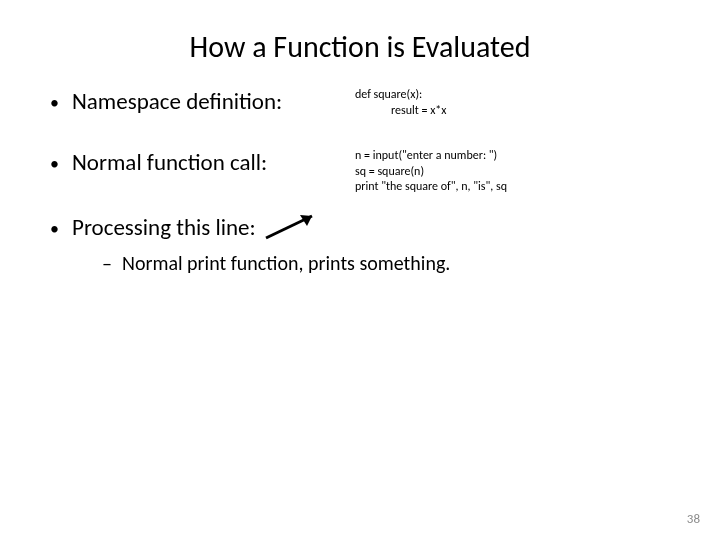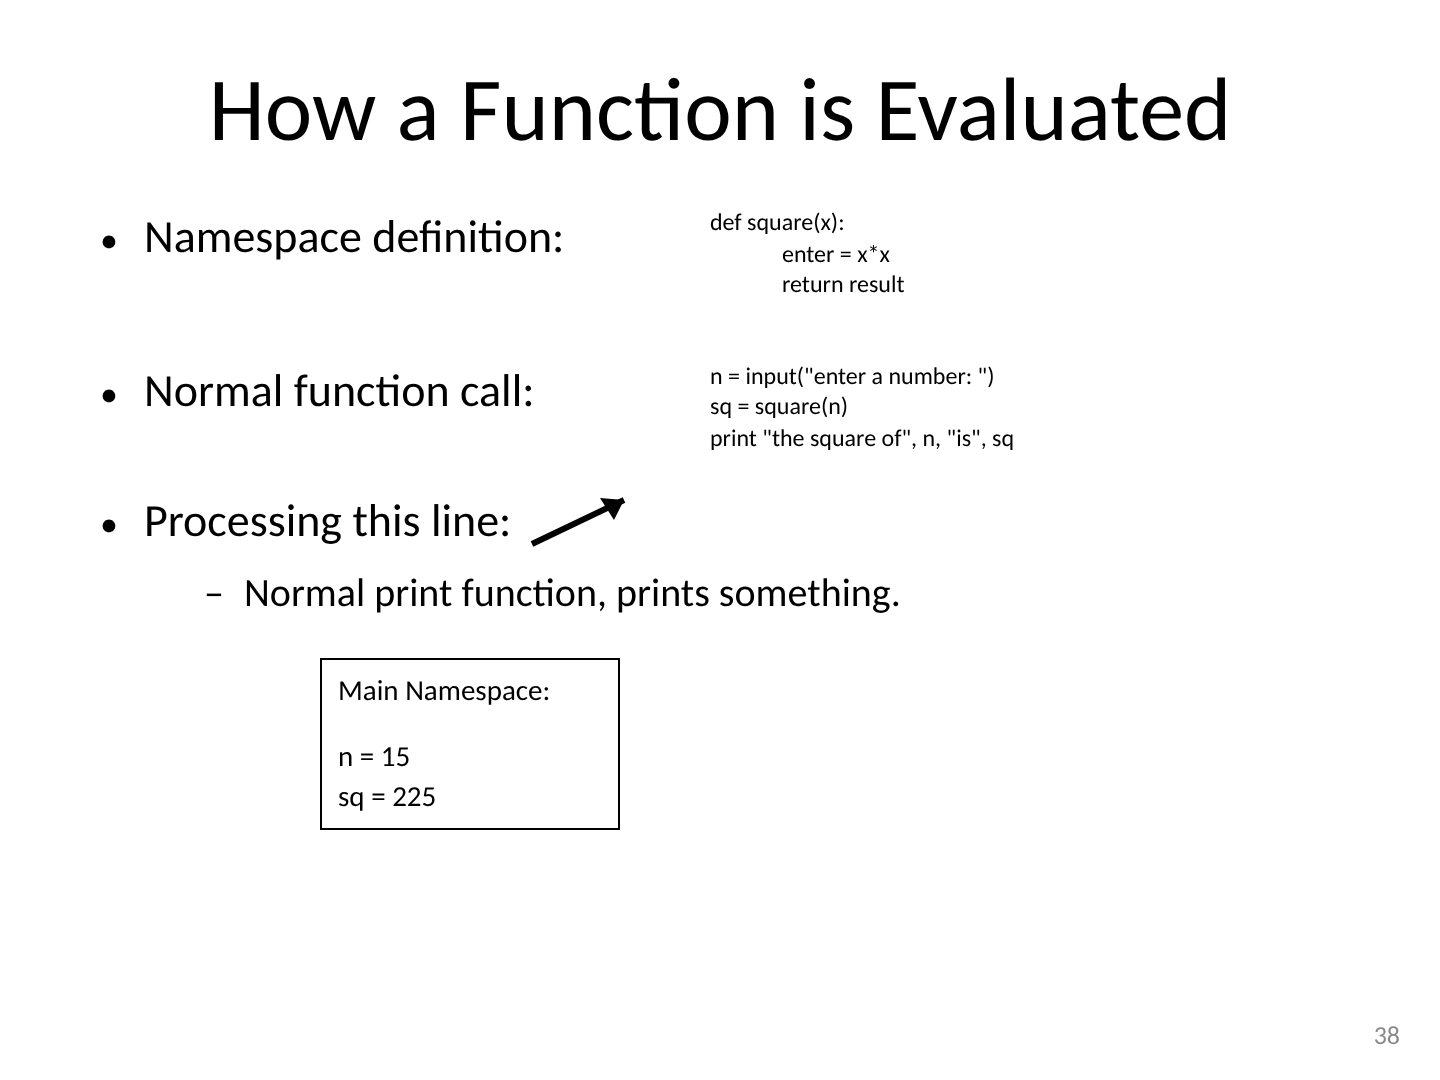--- a/index.html
+++ b/index.html
@@ -6,21 +6,21 @@
   body {
     width: 720px;
     height: 540px;
     background: #fff;
     font-family: Calibri, Arial, sans-serif;
     color: #000;
     position: relative;
     overflow: hidden;
   }
   .title {
-    font-size: 45px;
+    font-size: 30px;
     text-align: center;
     padding-top: 28px;
     padding-bottom: 22px;
     font-weight: 400;
   }
   .content {
     padding: 0 40px 0 50px;
   }
   .row {
     display: flex;
@@ -101,22 +101,21 @@
 
   <div class="row">
     <div class="left">
       <div class="bullet-line">
         <span class="bullet-dot">•</span>
         <span>Namespace definition:</span>
       </div>
     </div>
     <div class="right">
       <div>def square(x):</div>
-      <div class="code-indent">enter = x*x</div>
-      <div class="code-indent">return result</div>
+      <div class="code-indent">result = x*x</div>
     </div>
   </div>
 
   <div class="row row2">
     <div class="left">
       <div class="bullet-line">
         <span class="bullet-dot">•</span>
         <span>Normal function call:</span>
       </div>
     </div>
@@ -138,21 +137,16 @@
         <polygon points="50,10 38,9 45,20" fill="#000"></polygon>
       </svg>
     </div>
   </div>
 
   <div class="sub-bullet">
     <span class="sub-dash">–</span>
     <span>Normal print function, prints something.</span>
   </div>
 
-  <div class="ns-box">
-    <div class="ns-title">Main Namespace:</div>
-    <div>n = 15</div>
-    <div>sq = 225</div>
-  </div>
 
 </div>
 
 <div class="page-num">38</div>
 
 </body></html>

